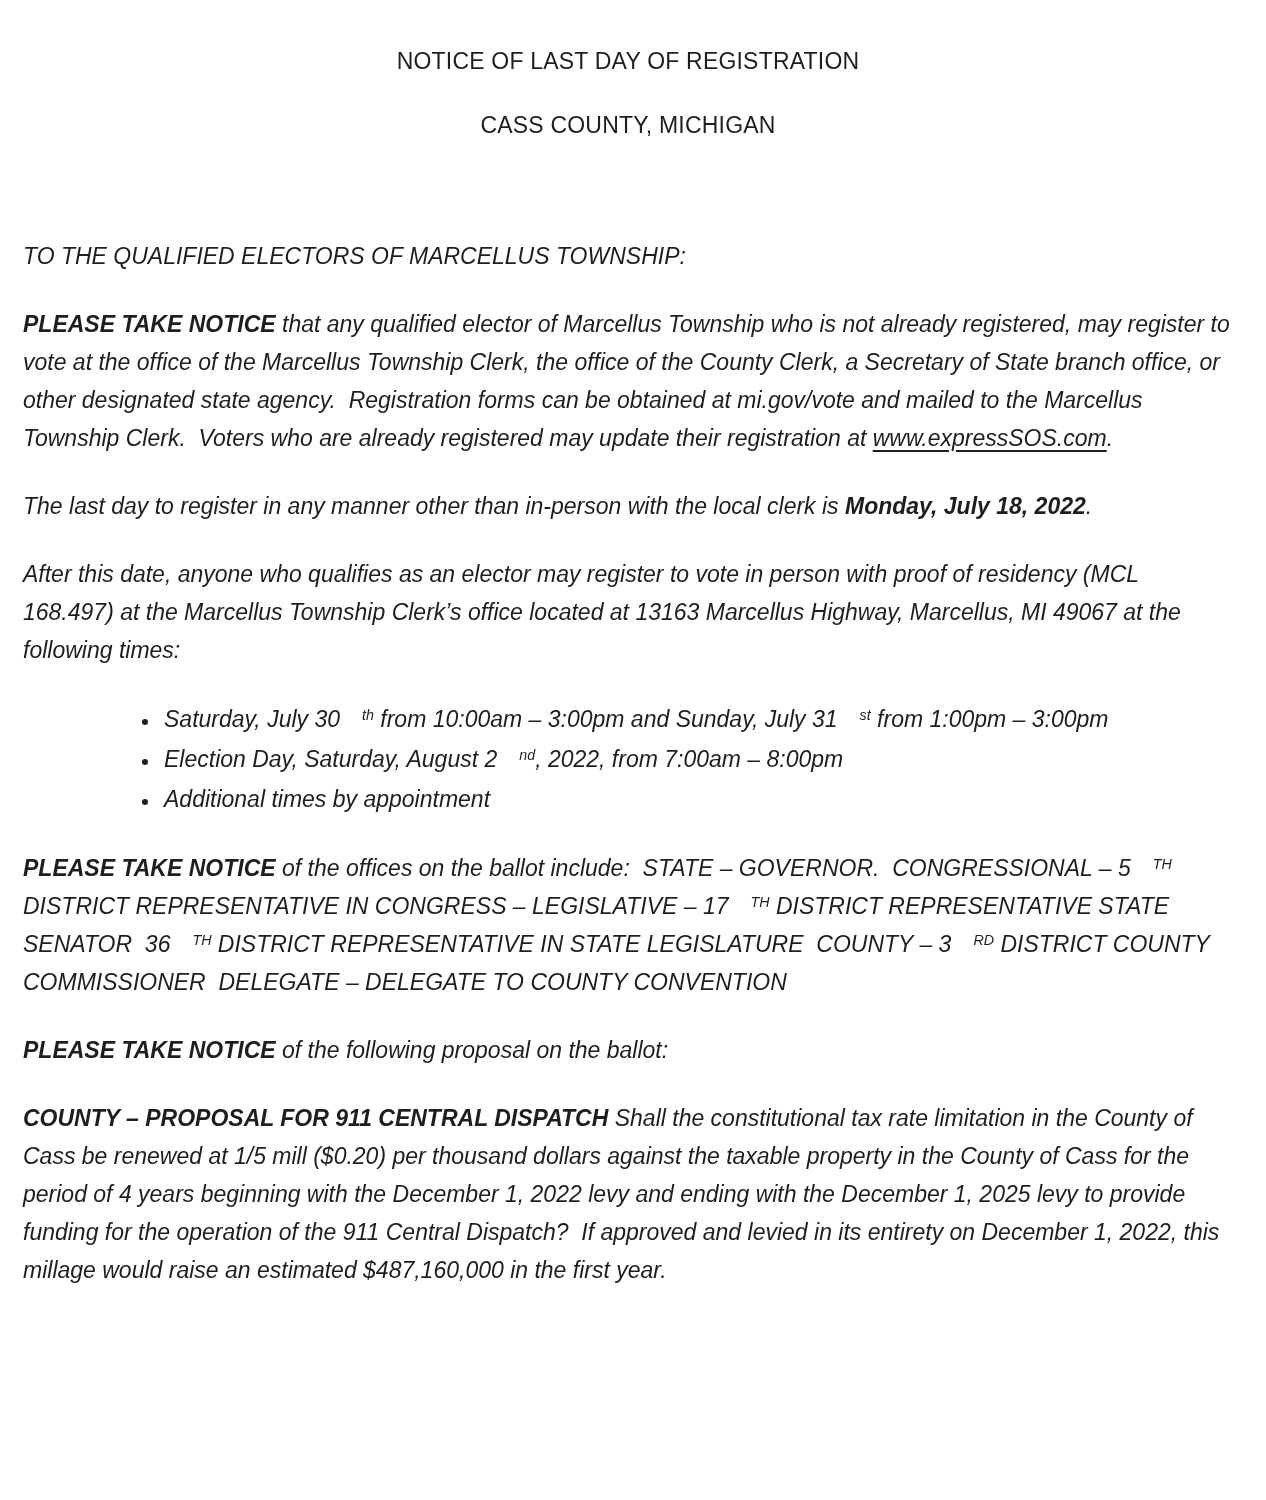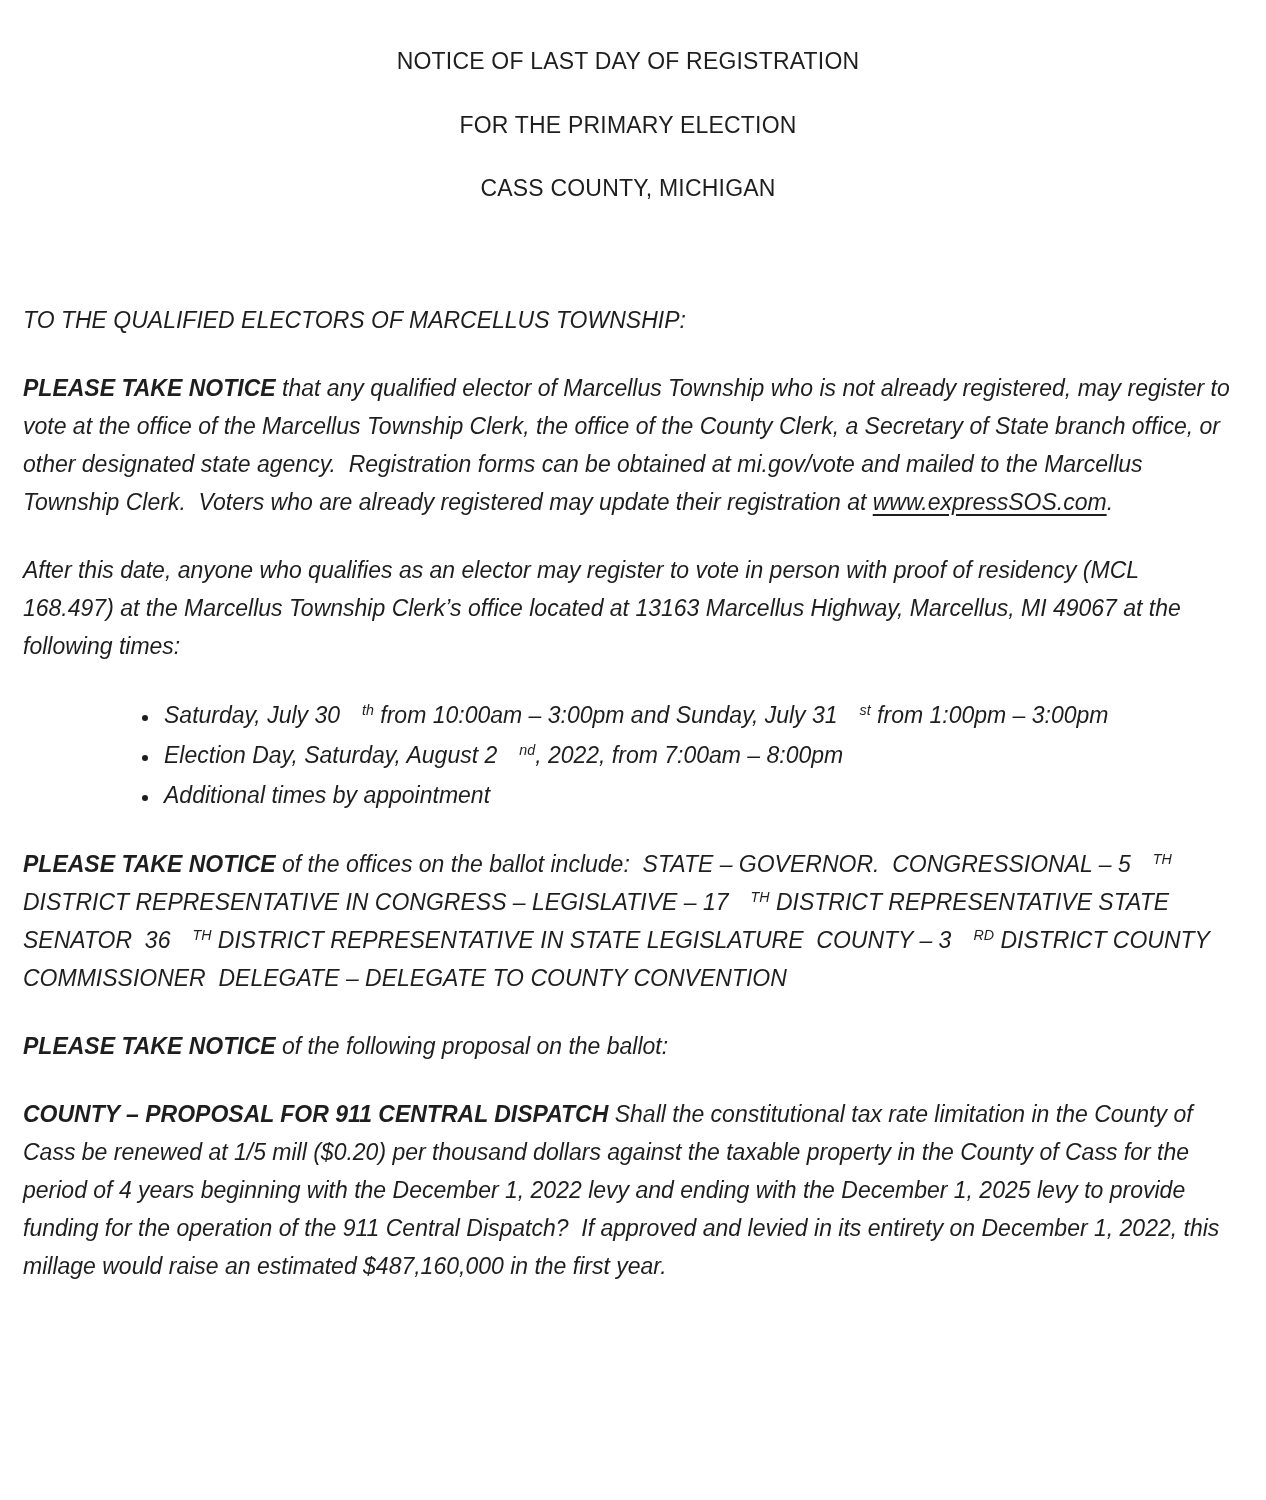--- a/index.html
+++ b/index.html
@@ -64,30 +64,30 @@
     margin-left: 22px;
   }
 </style>
 </head>
 <body style="background: rgb(255, 255, 255); color: rgb(30, 30, 30);">
 
 <div class="doc">
 
   <header class="doc-header">
     <div class="h-line">NOTICE OF LAST DAY OF REGISTRATION</div>
-    <div class="h-line">FOR THE PRIMARY ELECTION</div>
     <div class="h-line">CASS COUNTY, MICHIGAN</div>
   </header>
 
   <main class="doc-body">
 
     <p>TO THE QUALIFIED ELECTORS OF MARCELLUS TOWNSHIP:</p>
 
     <p><span class="b">PLEASE TAKE NOTICE</span><span> that any qualified elector of Marcellus Township who is not already registered, may register to vote at the office of the Marcellus Township Clerk, the office of the County Clerk, a Secretary of State branch office, or other designated state agency.  Registration forms can be obtained at mi.gov/vote and mailed to the Marcellus Township Clerk.  Voters who are already registered may update their registration at </span><span class="u">www.expressSOS.com</span><span>.</span></p>
 
+    <p><span>The last day to register in any manner other than in-person with the local clerk is </span><span class="b">Monday, July 18, 2022</span><span>.</span></p>
 
     <p><span>After this date, anyone who qualifies as an elector may register to vote in person with proof of residency (MCL 168.497) at the Marcellus Township Clerk’s office located at 13163 Marcellus Highway, Marcellus, MI 49067 at the following times:</span></p>
 
     <ul class="times">
       <li><span>Saturday, July 30</span><span class="sup">th</span><span> from 10:00am – 3:00pm and Sunday, July 31</span><span class="sup">st</span><span> from 1:00pm – 3:00pm</span></li>
       <li><span>Election Day, Saturday, August 2</span><span class="sup">nd</span><span>, 2022, from 7:00am – 8:00pm</span></li>
       <li><span>Additional times by appointment</span></li>
     </ul>
 
     <p><span class="b">PLEASE TAKE NOTICE</span><span> of the offices on the ballot include:  STATE – GOVERNOR.  CONGRESSIONAL – 5</span><span class="sup">TH</span><span> DISTRICT REPRESENTATIVE IN CONGRESS – LEGISLATIVE – 17</span><span class="sup">TH</span><span> DISTRICT REPRESENTATIVE STATE SENATOR  36</span><span class="sup">TH</span><span> DISTRICT REPRESENTATIVE IN STATE LEGISLATURE  COUNTY – 3</span><span class="sup">RD</span><span> DISTRICT COUNTY COMMISSIONER  DELEGATE – DELEGATE TO COUNTY CONVENTION</span></p>

